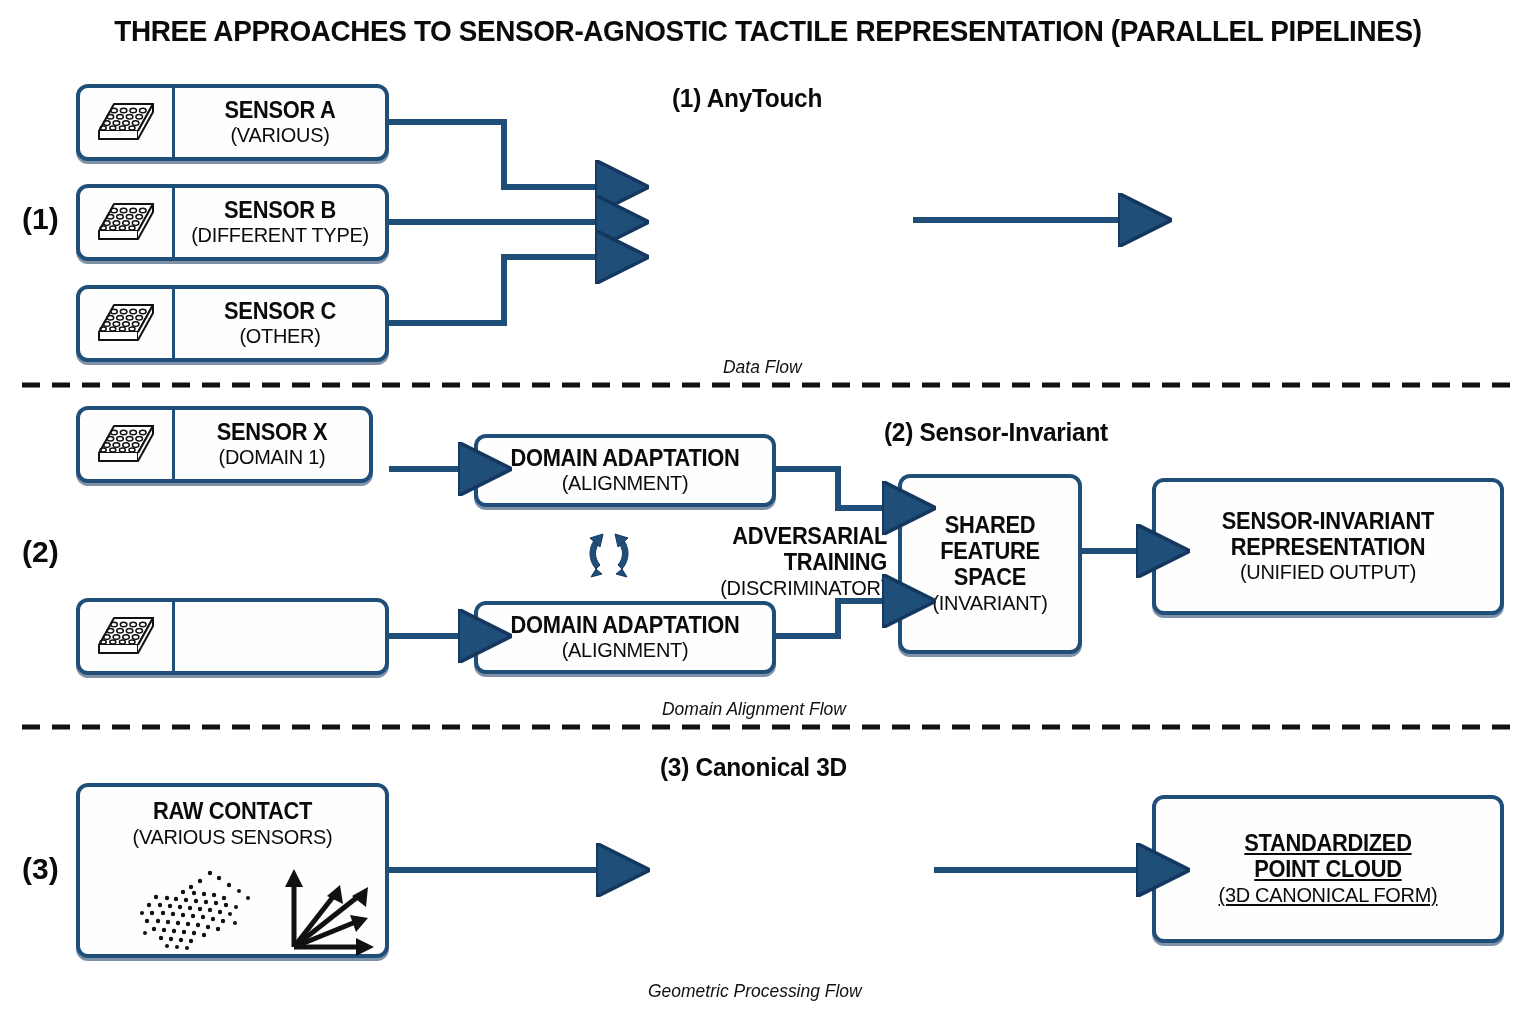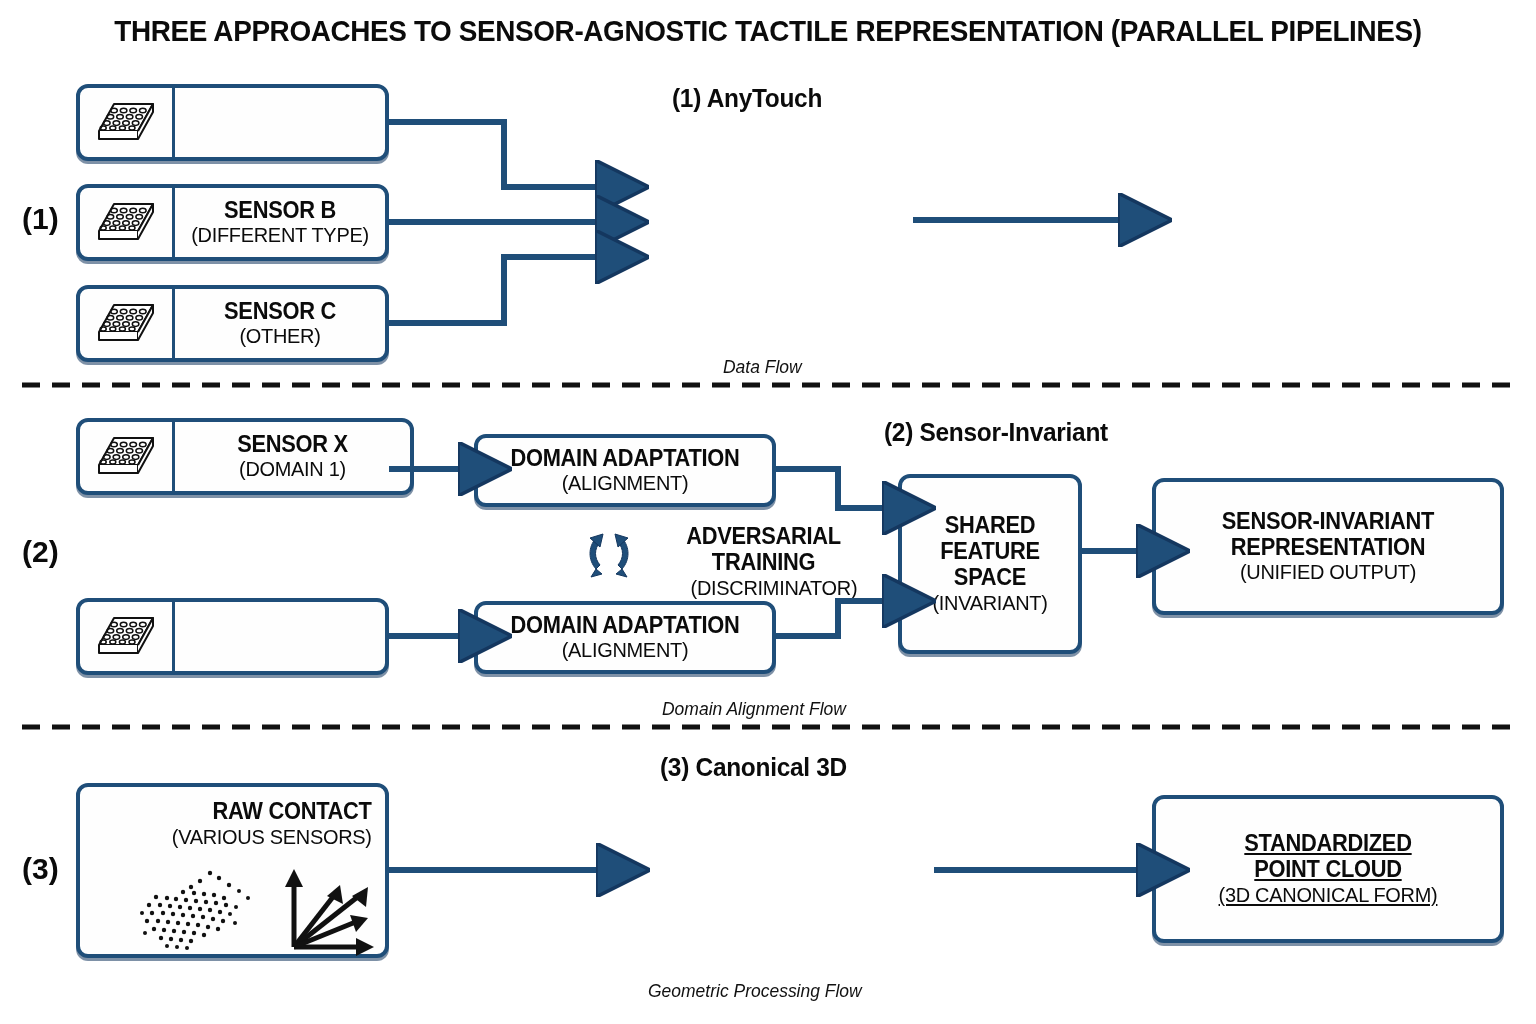--- a/index.html
+++ b/index.html
@@ -96,20 +96,26 @@
             <ellipse cx="21.4" cy="23.1" rx="3.3" ry="2.3"></ellipse>
           <ellipse cx="31.0" cy="23.1" rx="3.3" ry="2.3"></ellipse>
             <ellipse cx="40.6" cy="23.1" rx="3.3" ry="2.3"></ellipse>
           <ellipse cx="8.2" cy="28.0" rx="3.0" ry="2.1"></ellipse>
             <ellipse cx="17.8" cy="28.0" rx="3.0" ry="2.1"></ellipse>
           <ellipse cx="27.4" cy="28.0" rx="3.0" ry="2.1"></ellipse>
             <ellipse cx="37.0" cy="28.0" rx="3.0" ry="2.1"></ellipse>
         </g>
       </svg>
     </div>
+    <div class="labelcell">
+      <span class="tx">
+        <span class="t1 sq">SENSOR A</span>
+        <span class="t2 sq">(VARIOUS)</span>
+      </span>
+    </div>
   </div>
 
   <div class="box sensorbox" style="left:76px;top:184px;width:313px;height:77px;">
     <div class="iconcell">
       <svg width="62" height="46" viewBox="0 0 62 46">
         <g fill="none" stroke="#111" stroke-width="2" stroke-linejoin="round">
           <path d="M19 4 L58 4 L43 31 L4 31 Z" fill="#fff"></path>
           <path d="M4 31 L4 39 L43 39 L43 31" fill="#fff"></path>
           <path d="M43 31 L58 4 L58 12 L43 39" fill="#fff"></path>
         </g>
@@ -172,21 +178,21 @@
     <div class="labelcell">
       <span class="tx">
         <span class="t1 sq">SENSOR C</span>
         <span class="t2 sq">(OTHER)</span>
       </span>
     </div>
   </div>
 
 
 
-  <div class="box sensorbox" style="left:76px;top:418px;width:338px;height:77px;">
+  <div class="box sensorbox" style="left:76px;top:406px;width:297px;height:77px;">
     <div class="iconcell">
       <svg width="62" height="46" viewBox="0 0 62 46">
         <g fill="none" stroke="#111" stroke-width="2" stroke-linejoin="round">
           <path d="M19 4 L58 4 L43 31 L4 31 Z" fill="#fff"></path>
           <path d="M4 31 L4 39 L43 39 L43 31" fill="#fff"></path>
           <path d="M43 31 L58 4 L58 12 L43 39" fill="#fff"></path>
         </g>
         <g fill="none" stroke="#111" stroke-width="1.5">
           <ellipse cx="19.0" cy="10.5" rx="3.3" ry="2.3"></ellipse>
             <ellipse cx="28.6" cy="10.5" rx="3.3" ry="2.3"></ellipse>
@@ -264,21 +270,21 @@
       <g fill="#1f4e79" stroke="#14375f" stroke-width="1">
         <path d="M10 16 C2 25, 2 38, 10 47 L14 43 C8 36, 8 27, 14 20 Z"></path>
         <path d="M17 12 L4 16 L14 25 Z"></path>
         <path d="M10 47 L16 52 L5 55 Z"></path>
         <path d="M36 16 C44 25, 44 38, 36 47 L32 43 C38 36, 38 27, 32 20 Z"></path>
         <path d="M29 12 L42 16 L32 25 Z"></path>
         <path d="M36 47 L30 52 L41 55 Z"></path>
       </g>
     </svg>
   </div>
-  <div style="position:absolute;left:640px;top:524px;width:260px;text-align:center;">
+  <div style="position:absolute;left:640px;top:524px;width:260px;text-align:right;">
     <span class="t1 sq" style="transform-origin:0 50%;">ADVERSARIAL TRAINING</span>
     <span class="t2 sq" style="transform-origin:0 50%;padding-left:22px;">(DISCRIMINATOR)</span>
   </div>
 
   <div class="box" style="left:898px;top:474px;width:184px;height:180px;">
     <span class="tx">
       <span class="t1 sq">SHARED</span>
       <span class="t1 sq">FEATURE</span>
       <span class="t1 sq">SPACE</span>
       <span class="t2 sq">(INVARIANT)</span>
@@ -286,21 +292,21 @@
   </div>
 
   <div class="box" style="left:1152px;top:478px;width:352px;height:137px;">
     <span class="tx">
       <span class="t1 sq">SENSOR-INVARIANT</span>
       <span class="t1 sq">REPRESENTATION</span>
       <span class="t2 sq">(UNIFIED OUTPUT)</span>
     </span>
   </div>
 
-  <div class="box" style="left:76px;top:783px;width:313px;height:175px;align-items:flex-start;text-align:right;">
+  <div class="box" style="left:76px;top:783px;width:313px;height:175px;align-items:flex-start;">
     <span class="tx" style="padding-top:12px;">
       <span class="t1 sq">RAW CONTACT</span>
       <span class="t2 sq">(VARIOUS SENSORS)</span>
     </span>
     <svg style="position:absolute;left:56px;top:82px;" width="130" height="85" viewBox="0 0 130 85">
       <g fill="#111">
         <circle cx="74" cy="4" r="2.2"></circle>
           <circle cx="83" cy="9" r="2.2"></circle>
           <circle cx="64" cy="12" r="2.2"></circle>
         <circle cx="93" cy="16" r="2.2"></circle>

